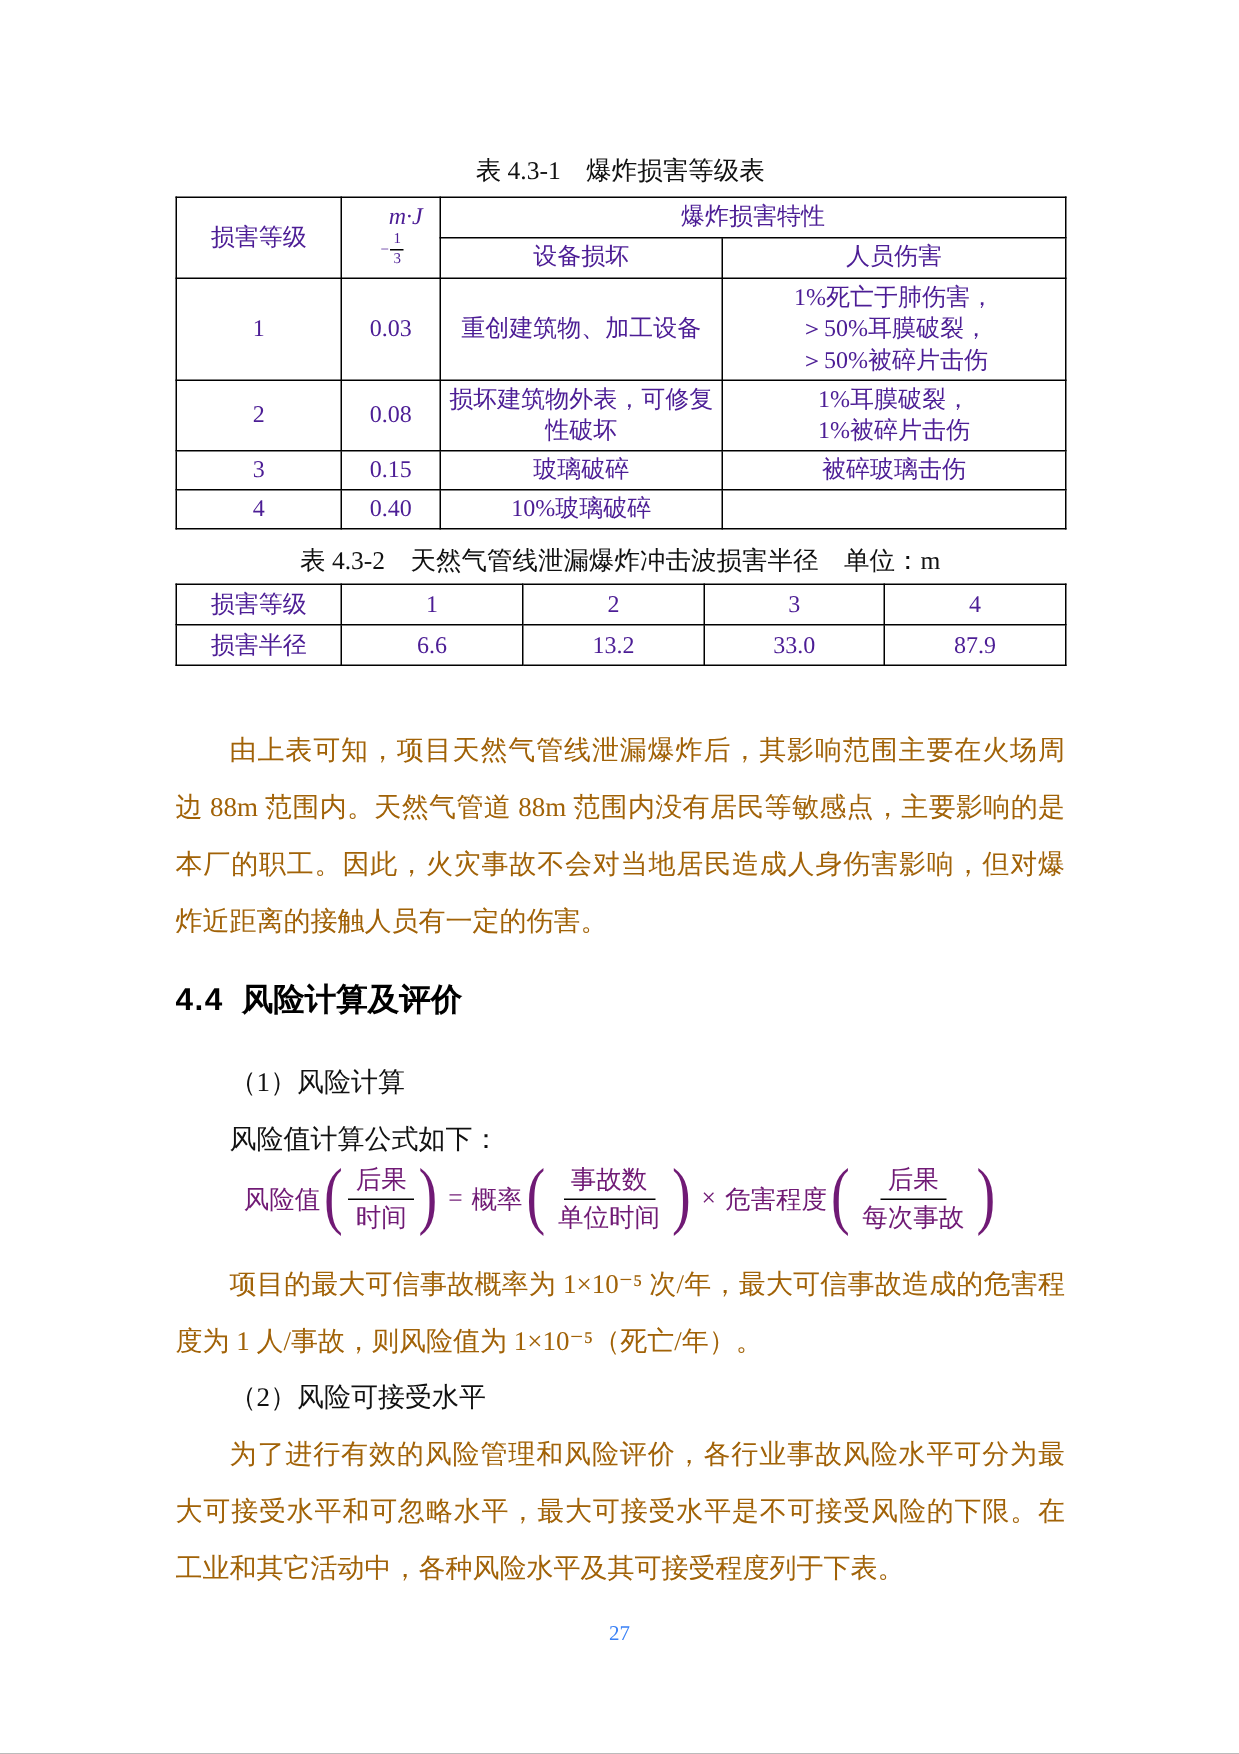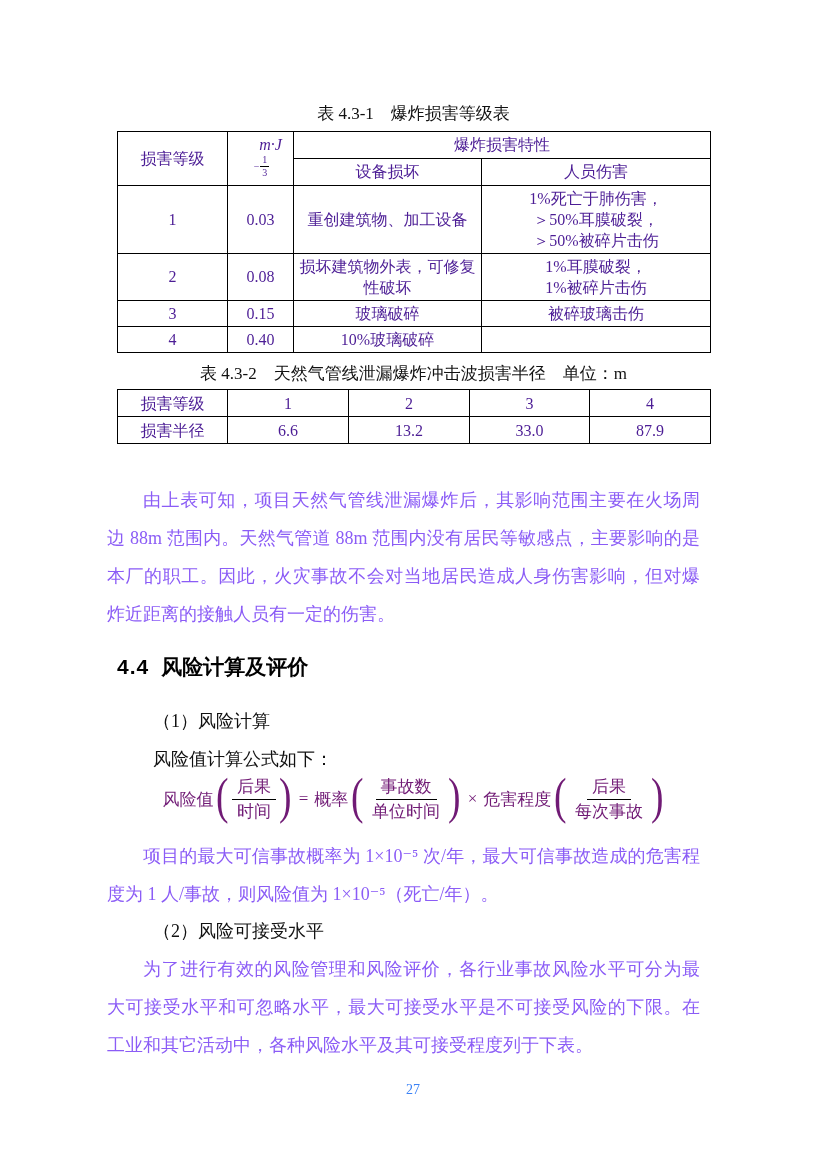--- a/index.html
+++ b/index.html
@@ -52,26 +52,26 @@
     line-height:1;
     font-style:normal;
   }
   .supfrac .minus { margin-right:1px; }
   .supfrac .stack { display:inline-flex; flex-direction:column; align-items:center; }
   .supfrac .stack .n { padding:0 2px 1px; border-bottom:1px solid #000; }
   .supfrac .stack .d { padding-top:1px; }
 
   
   .para {
-    left:107px; width:593px;
+    left:117px; width:593px;
     font-size:18px;
     line-height:38px;
     text-align:justify;
     text-indent:2em;
-    color:#8b5cf6;
+    color:#a16207;
   }
   .line { text-indent:2em; font-size:18px; line-height:38px; color:#111; }
 
   
   .heading {
     left:117px; width:593px;
     font-family:"Liberation Sans","DejaVu Sans",sans-serif;
     font-weight:bold;
     font-size:21px;
     line-height:28px;

